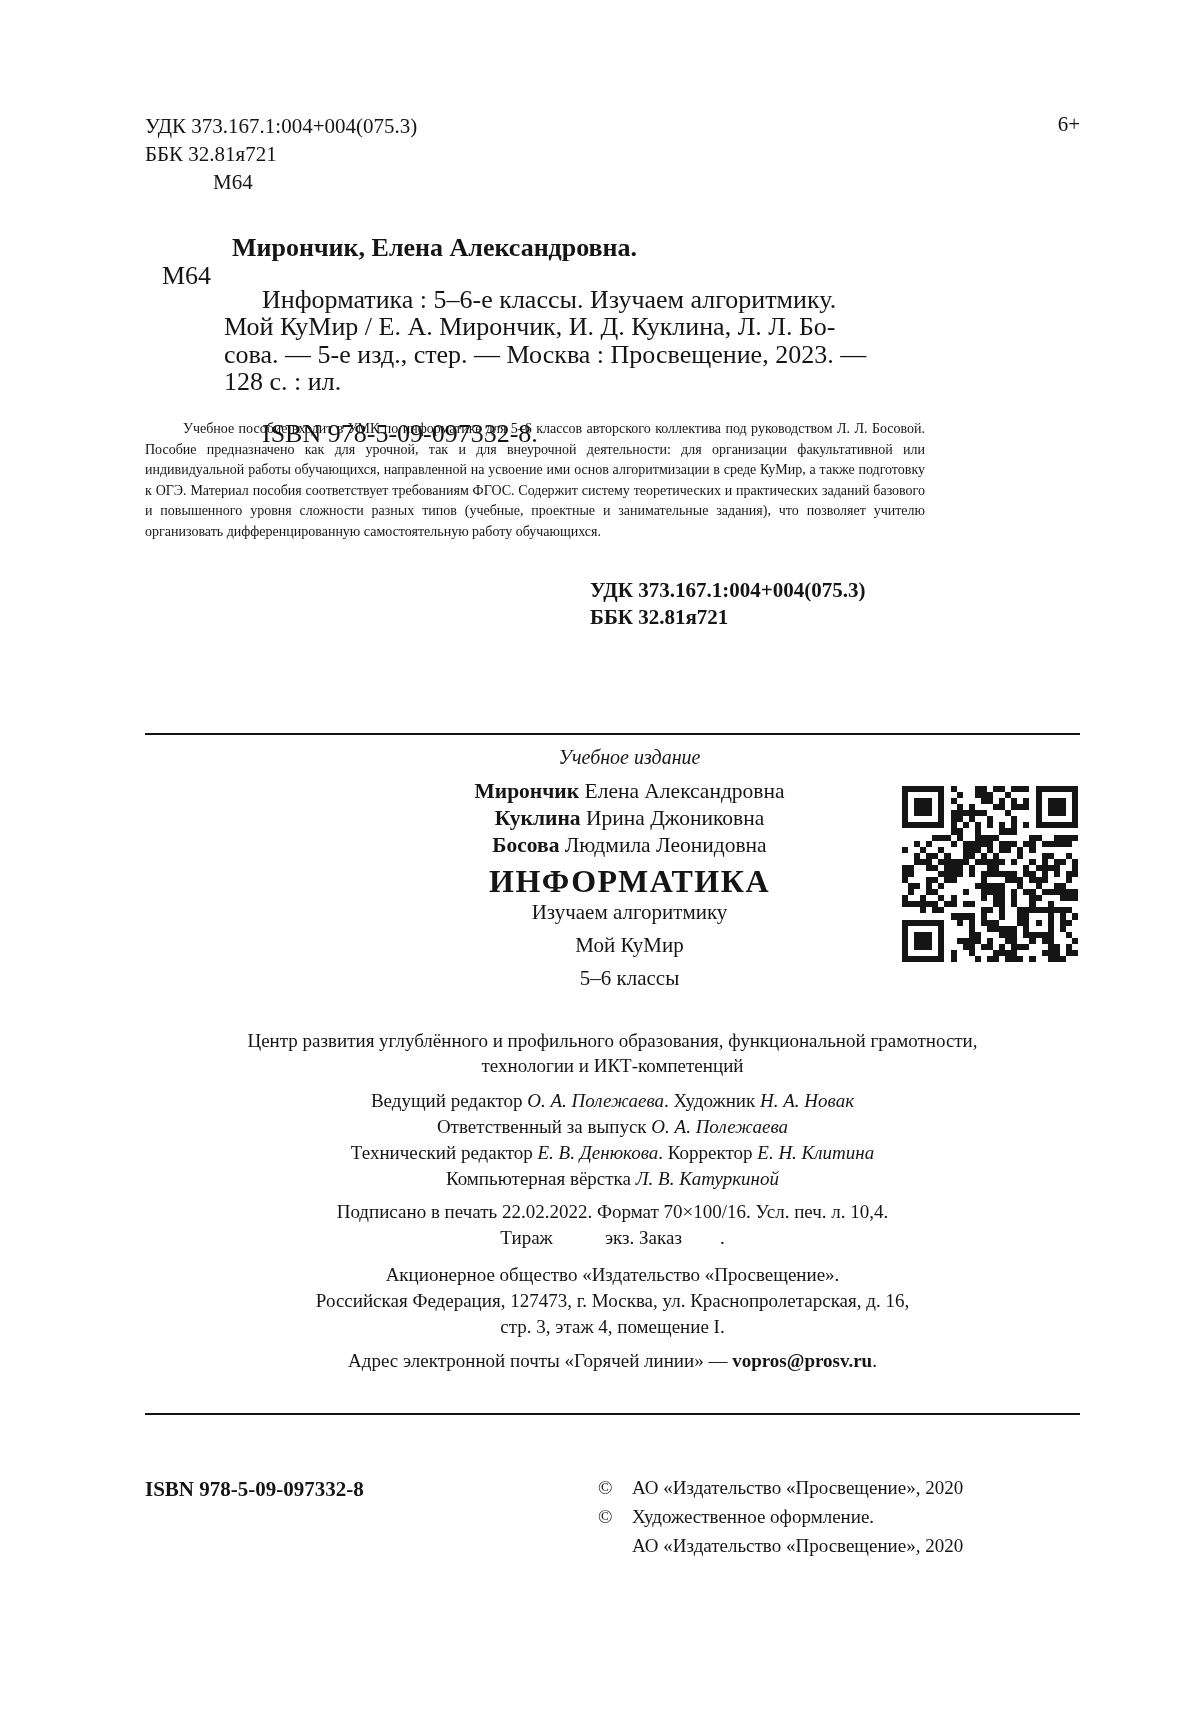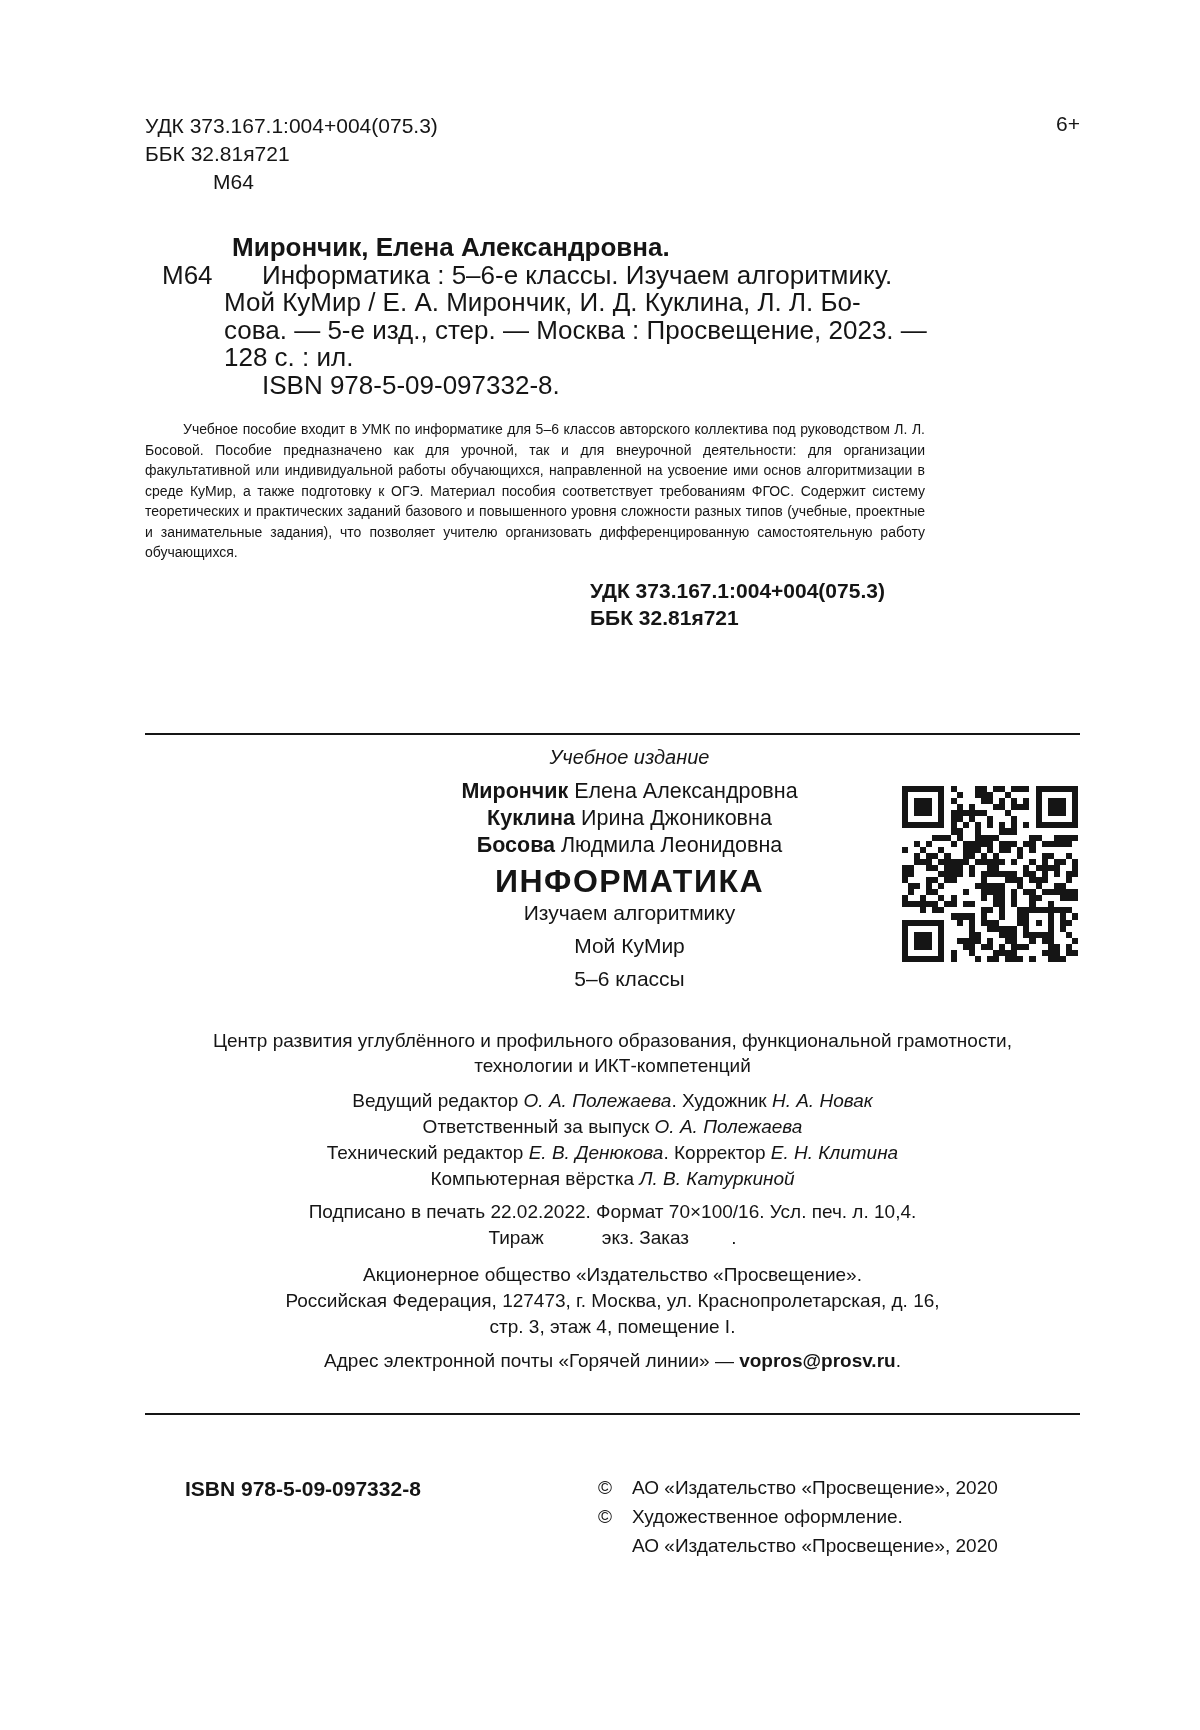--- a/index.html
+++ b/index.html
@@ -1,33 +1,33 @@
 <!DOCTYPE html>
 <html lang="ru"><head>
 <meta charset="utf-8">
 <style>
   html,body{margin:0;padding:0;background:#ffffff;}
   #page{
     position:relative;width:1200px;height:1730px;background:#ffffff;
-    font-family:Liberation Sans, sans-serif;color:#151515;
+    font-family:Liberation Serif, serif;color:#151515;
     overflow:hidden;
   }
   .abs{position:absolute;}
   .b{font-weight:bold;}
   .it{font-style:italic;}
   
   .top-codes{left:145px;top:112px;font-size:21px;line-height:28px;}
   .code-indent{padding-left:68px;}
   .age{left:1030px;top:112px;width:50px;font-size:21px;text-align:right;}
   
   .biblio{left:162px;top:234px;width:785px;font-size:26px;line-height:27.5px;}
   .biblio-author{text-indent:70px;}
   .margin-code{position:absolute;left:0;top:28px;}
   .record{margin-left:62px;}
-  .ti{text-indent:38px;}
+  .ti{text-indent:38px;margin-top:24px;}
   .annotation{left:145px;top:419px;width:780px;font-size:14px;line-height:20.5px;
     text-align:justify;text-indent:38px;}
   .codes-bold{left:590px;top:577px;font-size:21px;line-height:27px;font-weight:bold;}
   
   .rule{left:145px;width:935px;height:0;border-top:2px solid #151515;}
   .rule-upper{top:733px;}
   .rule-lower{top:1413px;}
   
   .edition{left:162px;top:745px;width:935px;text-align:center;}
   .edition-kind{font-size:20px;line-height:24px;font-style:italic;}
@@ -37,21 +37,21 @@
   
   .qr{left:902px;top:786px;width:176px;height:176px;}
   .qr svg{width:100%;height:100%;display:block;}
   
   .dept{left:145px;top:1028px;width:935px;font-size:19px;line-height:25px;text-align:center;}
   .credits{left:145px;top:1088px;width:935px;font-size:19px;line-height:26px;text-align:center;}
   .printinfo{left:145px;top:1199px;width:935px;font-size:19px;line-height:26px;text-align:center;}
   .publisher{left:145px;top:1262px;width:935px;font-size:19px;line-height:26px;text-align:center;}
   .email{left:145px;top:1348px;width:935px;font-size:19px;line-height:26px;text-align:center;}
   
-  .bottom-isbn{left:145px;top:1477px;font-size:21px;font-weight:bold;margin-left:40px;}
+  .bottom-isbn{left:145px;top:1477px;font-size:21px;font-weight:bold;}
   .copyright{left:598px;top:1473px;font-size:19px;line-height:29px;}
   .cr-line{display:flex;}
   .cr-mark{width:34px;flex:0 0 34px;}
 </style>
 </head>
 <body>
 
 <div id="page">
 
   <div class="abs top-codes">

